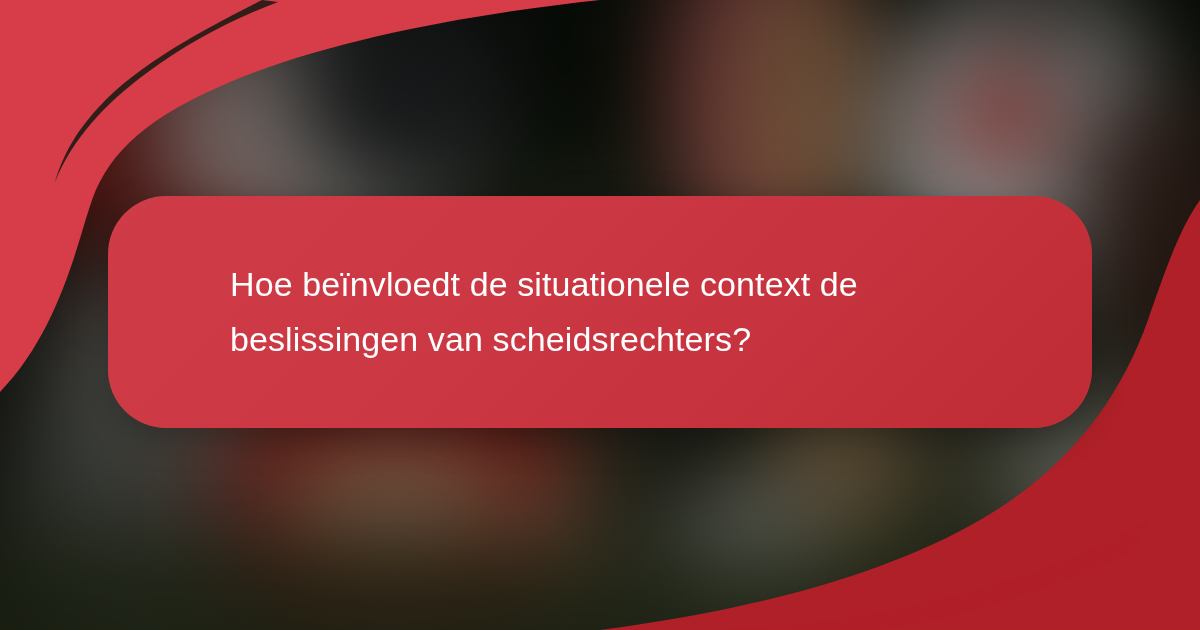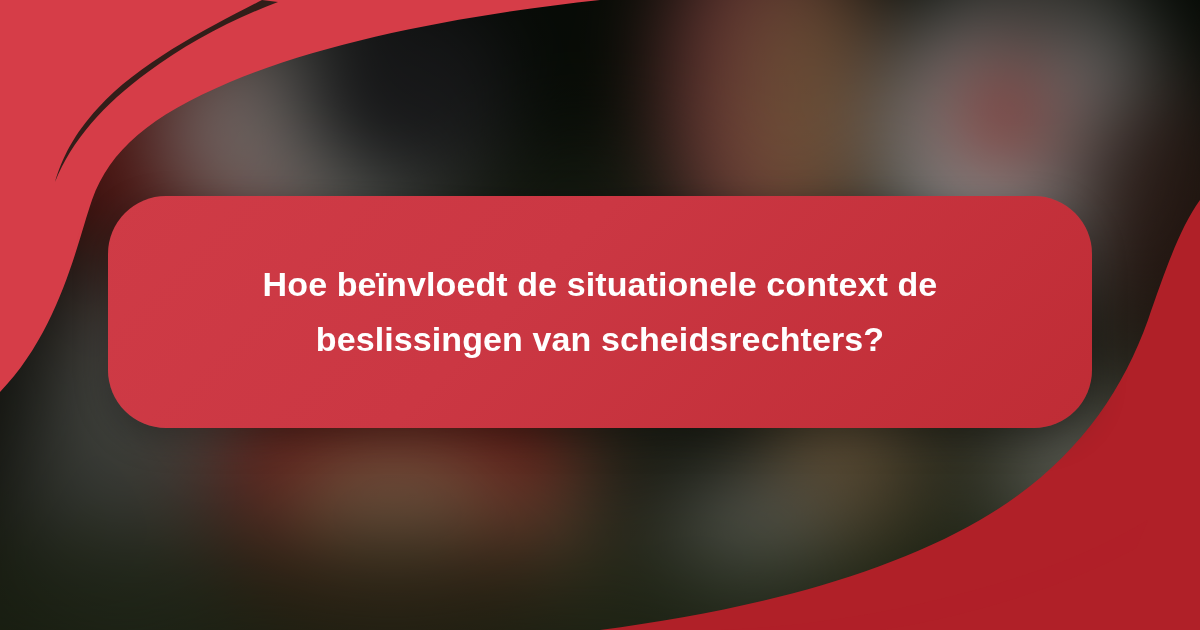--- a/index.html
+++ b/index.html
@@ -105,22 +105,21 @@
     align-items: center;
     justify-content: center;
     box-sizing: border-box;
     padding: 0 62px;
   }
   .card-title {
     margin: 0;
     color: #ffffff;
     font-size: 34px;
     line-height: 1.62;
-    font-weight: 700;
-    text-align: center;
+    font-weight: 400;
     letter-spacing: .1px;
     max-width: 740px;
     text-rendering: optimizeLegibility;
   }
 </style>
 </head>
 <body>
 
 <div id="stage" style="width: 1200px; height: 630px;">
 

